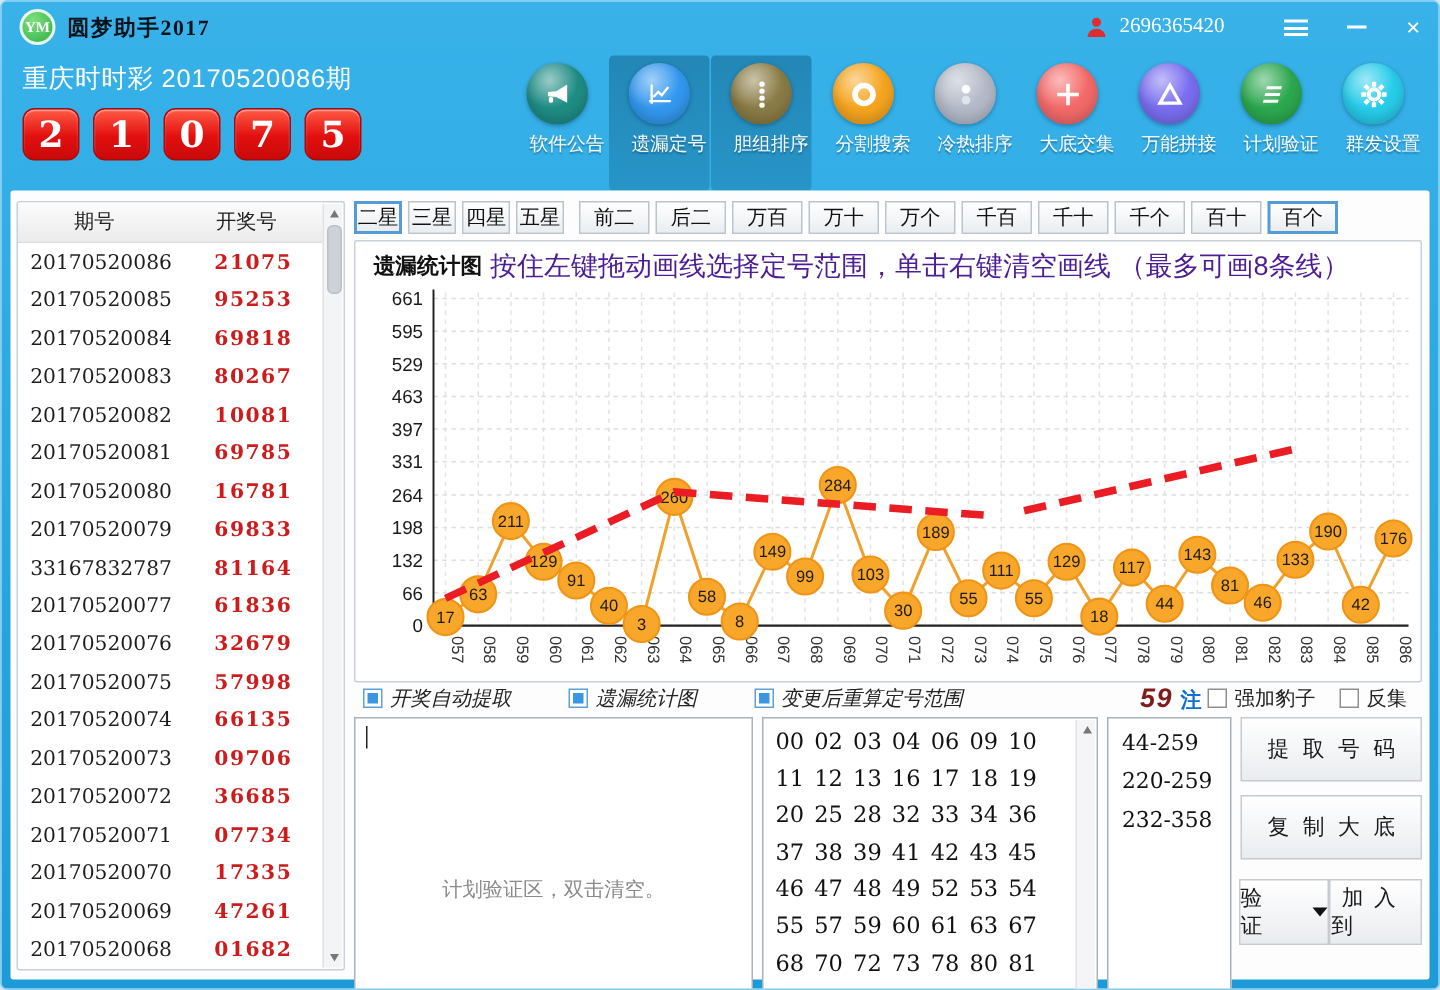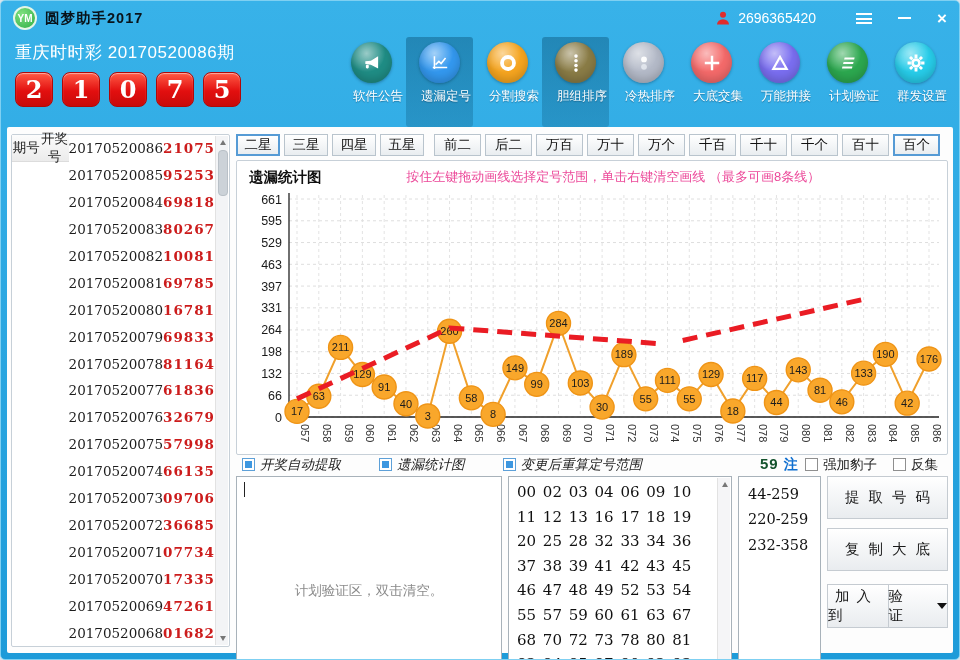--- a/index.html
+++ b/index.html
@@ -3,21 +3,21 @@
 <meta charset="utf-8">
 <style>
   * { margin:0; padding:0; box-sizing:border-box; }
   html,body { width:960px; height:660px; font-family:"Liberation Sans",sans-serif; }
   body { background:#d8e4ec; }
 
   .window { width:960px; height:660px; background:linear-gradient(#38b2e9,#1d9bd9);
             border:1px solid #7fd0f2; border-radius:5px; overflow:hidden; position:relative; }
 
   
-  .titlebar { height:34px; display:flex; align-items:center; padding:16px 12px; gap:8px; }
+  .titlebar { height:34px; display:flex; align-items:center; padding:16px 12px; gap:8px;font-family:Liberation Serif, serif; }
   .logo { width:24px; height:24px; border-radius:50%; background:radial-gradient(circle at 35% 30%,#7fe07f,#2fae46);
           border:2px solid rgba(255,255,255,.85); color:#fff; font-size:10px; font-weight:bold;
           display:flex; align-items:center; justify-content:center; }
   .app-title { color:#09131a; font-weight:bold; font-size:14.5px; letter-spacing:1px; }
   .tb-spacer { flex:1; }
   .user-id { color:#fff; font-size:14px; margin-right:14px; }
   .winbtn { color:#fff; margin-left:18px; cursor:pointer; display:flex; align-items:center; }
   .bars { width:16px; height:11px; border-top:2px solid #fff; border-bottom:2px solid #fff; position:relative; }
   .bars::after { content:""; position:absolute; left:0; top:3.5px; width:16px; height:2px; background:#fff; }
   .minbar { width:13px; height:2px; background:#fff; }
@@ -39,59 +39,59 @@
                  display:flex; align-items:center; justify-content:center;
                  box-shadow:0 1px 3px rgba(0,30,50,.35), inset 0 -4px 8px rgba(0,0,0,.18); }
   .tool-label { color:#fff; font-size:12.5px; margin-top:5px; text-shadow:0 1px 1px rgba(0,40,70,.4); }
 
   
   .content { position:absolute; left:6px; right:6px; top:126px; bottom:6px;
              background:#fdfdfd; border-radius:2px; padding:7px 5px 6px 4px; display:flex; gap:6px; }
 
   
   .history { width:219px; border:1px solid #c7d0d8; background:#fff; position:relative; border-radius:2px; }
-  .history .inner { margin-right:14px; height:100%; display:flex; flex-direction:row; }
+  .history .inner { margin-right:14px; height:100%; display:flex; flex-direction:column; }
   .h-head { height:27px; display:flex; background:linear-gradient(#fcfcfc,#ebebeb);
             border-bottom:1px solid #dcdcdc; font-size:13.5px; color:#222; align-items:center; }
   .h-head span { flex:1; text-align:center; }
   .h-rows { flex:1; display:grid; grid-auto-rows:1fr; font-family:"DejaVu Serif",serif; }
   .h-row { display:flex; align-items:center; font-size:13.5px; cursor:default; }
-  .h-row .period { flex:1.2; color:#1c1c1c; }
+  .h-row .period { flex:1.2; text-align:center; color:#1c1c1c; }
   .h-row .winnum { flex:1; text-align:center; color:#cc1c1c; font-weight:bold; letter-spacing:1px; }
   .vscroll { position:absolute; top:1px; bottom:1px; right:1px; width:13px; background:#f3f4f6; border-left:1px solid #e2e2e2; }
   .vscroll .arr { position:absolute; left:0; width:13px; height:13px; display:flex; align-items:center; justify-content:center; }
   .tri-up { width:0; height:0; border-left:3.5px solid transparent; border-right:3.5px solid transparent; border-bottom:5px solid #777; }
   .tri-dn { width:0; height:0; border-left:3.5px solid transparent; border-right:3.5px solid transparent; border-top:5px solid #777; }
   .thumb { position:absolute; left:1.5px; width:10px; border-radius:4px; background:#ccd2d8; border:1px solid #b9c0c7; }
 
   
   .rcol { flex:1; display:flex; flex-direction:column; }
   .tabs { height:31px; display:flex; align-items:stretch; }
   .tab { border:1px solid #b9c4cd; background:linear-gradient(#ffffff,#e9edf0); color:#111;
          font-size:13.5px; display:flex; align-items:center; justify-content:center;
          margin-right:4px; cursor:pointer; }
-  .tab.g1 { width:44px; }
+  .tab.g1 { width:32px; }
   .tab.g2 { width:47px; }
   .tab.active { border:2px solid #569bd5; }
   .tab-gap { width:6px; }
 
   
   .chart-panel { margin-top:4px; height:295px; border:1px solid #c7d0d8; background:#fff; border-radius:2px; }
   .chart-head { height:30px; display:flex; align-items:center; padding:2px 12px 0; }
   .chart-title { font-weight:bold; font-size:14.5px; color:#111; }
-  .chart-hint { flex:1; text-align:center; font-size:13px; color:#ec4899; padding-right:30px; }
+  .chart-hint { flex:1; text-align:center; font-size:18px; color:#4c1d95; padding-right:30px; }
 
   
   .opts { height:32px; display:flex; align-items:center; padding:0 10px 0 6px; }
   .chk-item { display:flex; align-items:center; gap:5px; cursor:pointer; }
   .cbox { width:13px; height:13px; border:1px solid #8f8f8f; background:#fff; position:relative; }
   .chk-item.checked .cbox { border-color:#5da0d8; }
   .chk-item.checked .cbox::after { content:""; position:absolute; left:2px; top:2px; width:7px; height:7px; background:#3d97e0; }
   .chk-label { font-size:13.5px; color:#222; }
-  .note-count { color:#14532d; font-weight:bold; font-size:15px; letter-spacing:1px; }
+  .note-count { color:#7f1d1d; font-weight:bold; font-size:18px; letter-spacing:1px;font-style:italic; }
   .note-unit { color:#0f6fd0; font-weight:bold; font-size:14px; margin-left:5px; }
 
   
   .bottom { flex:1; margin-top:2px; display:flex; gap:6px; }
   .verify-box { width:266px; border:1px solid #a8b2ba; background:#fff; position:relative;
                 display:flex; align-items:center; justify-content:center; }
   .verify-hint { color:#8a8a8a; font-size:13.5px; }
   .caret-bar { position:absolute; left:7px; top:5px; width:1px; height:15px; background:#222; }
   .numbers-box { width:224px; border:1px solid #a8b2ba; background:#fff; position:relative;
                  font-family:"DejaVu Serif",serif; font-size:15px; color:#111;
@@ -218,36 +218,36 @@
 
         <div class="tool-item active">
           <div class="tool-circle" style="background: radial-gradient(circle at 38% 28%, rgba(255, 255, 255, 0.55), rgba(255, 255, 255, 0) 48%), rgb(51, 152, 239);">
             <svg width="20" height="20">
               <use href="#icon-chart"></use>
             </svg>
           </div>
           <div class="tool-label">遗漏定号</div>
         </div>
 
+        <div class="tool-item active">
+          <div class="tool-circle" style="background: radial-gradient(circle at 38% 28%, rgba(255, 255, 255, 0.55), rgba(255, 255, 255, 0) 48%), rgb(138, 124, 70);">
+            <svg width="20" height="20">
+              <use href="#icon-dots4"></use>
+            </svg>
+          </div>
+          <div class="tool-label">胆组排序</div>
+        </div>
+
         <div class="tool-item">
           <div class="tool-circle" style="background: radial-gradient(circle at 38% 28%, rgba(255, 255, 255, 0.55), rgba(255, 255, 255, 0) 48%), rgb(246, 165, 31);">
             <svg width="20" height="20">
               <use href="#icon-ring"></use>
             </svg>
           </div>
           <div class="tool-label">分割搜索</div>
-        </div>
-
-        <div class="tool-item active">
-          <div class="tool-circle" style="background: radial-gradient(circle at 38% 28%, rgba(255, 255, 255, 0.55), rgba(255, 255, 255, 0) 48%), rgb(138, 124, 70);">
-            <svg width="20" height="20">
-              <use href="#icon-dots4"></use>
-            </svg>
-          </div>
-          <div class="tool-label">胆组排序</div>
         </div>
 
         <div class="tool-item">
           <div class="tool-circle" style="background: radial-gradient(circle at 38% 28%, rgba(255, 255, 255, 0.55), rgba(255, 255, 255, 0) 48%), rgb(180, 186, 200);">
             <svg width="20" height="20">
               <use href="#icon-dots2"></use>
             </svg>
           </div>
           <div class="tool-label">冷热排序</div>
         </div>
@@ -334,21 +334,21 @@
               <span class="period">20170520080</span>
               <span class="winnum">16781</span>
             </div>
 
             <div class="h-row">
               <span class="period">20170520079</span>
               <span class="winnum">69833</span>
             </div>
 
             <div class="h-row">
-              <span class="period">20170520078</span>
+              <span class="period">33167832787</span>
               <span class="winnum">81164</span>
             </div>
 
             <div class="h-row">
               <span class="period">20170520077</span>
               <span class="winnum">61836</span>
             </div>
 
             <div class="h-row">
               <span class="period">20170520076</span>
@@ -644,24 +644,24 @@
 
         <div>44-259</div>
             <div>220-259</div>
             <div>232-358</div>
           </div>
 
         <div class="btncol">
           <div class="btn btn-extract">提取号码</div>
           <div class="btn btn-copy">复制大底</div>
           <div class="btn-row">
-            <div class="btn btn-add">加入到</div>
             <div class="btn btn-verify" style="margin-left:-1px;">
               <span>验 证</span>
               <span class="dd-caret"></span>
             </div>
+            <div class="btn btn-add">加入到</div>
           </div>
         </div>
       </div>
 
     </div>
   </div>
 </div>
 
 </body></html>

